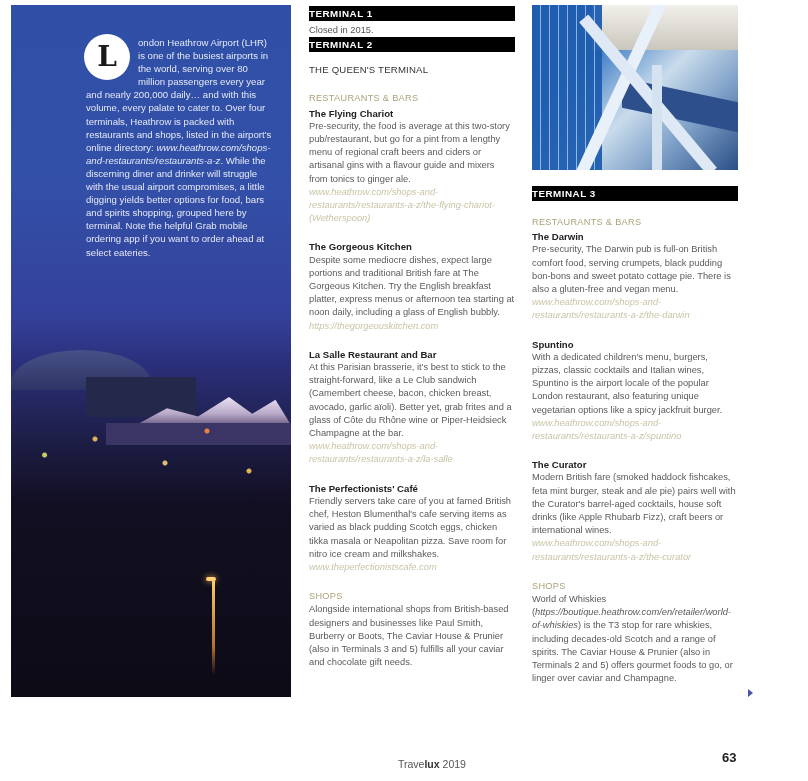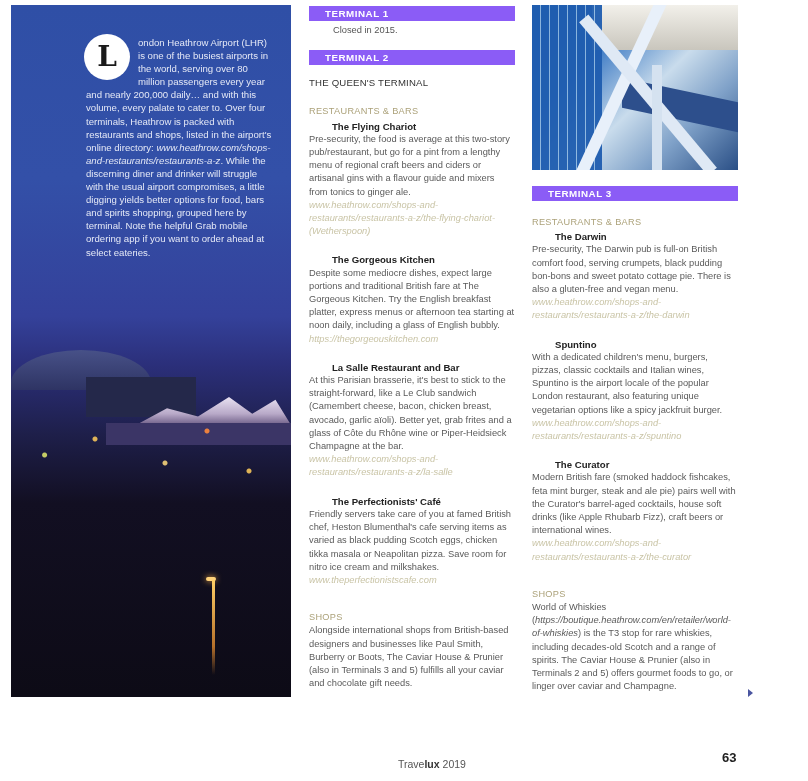--- a/index.html
+++ b/index.html
@@ -52,27 +52,27 @@
   .intro .dropcap {
     float: left; width: 46px; height: 46px; border-radius: 50%; background: #ffffff;
     color: #1a1a1a; font-family: "DejaVu Serif", serif; font-weight: bold; font-size: 28px;
     line-height: 46px; text-align: center; margin: -2px 8px 0 -2px;
   }
   .intro i { font-style: italic; }
   .col { position: absolute; font-size: 9.3px; line-height: 13.2px; color: #5a5a5a; }
   .col2 { left: 309px; top: 6px; width: 206px; }
   .col3 { left: 532px; top: 186px; width: 206px; }
   .bar {
-    background: #8b5cf6; color: #ffffff; font-weight: bold; font-size: 9.8px; letter-spacing: .5px;
-    padding: 1px 16px; height: 13px; line-height: 13px;
+    background: #000000; color: #ffffff; font-weight: bold; font-size: 9.8px; letter-spacing: .5px;
+    padding: 1px 0; height: 13px; line-height: 13px;
   }
-  .plain { color: #555; margin-top: 3px; margin-left: 24px; }
+  .plain { color: #555; margin-top: 3px; }
   .subtitle { color: #333; font-size: 9.6px; margin-top: 11px; letter-spacing: .2px; }
-  .section { color: #aca27a; font-size: 9.2px; letter-spacing: .3px; margin-top: 24px; }
-  .name { color: #222; font-weight: bold; font-size: 9.6px; margin-top: 1px; margin-left: 23px; }
+  .section { color: #aca27a; font-size: 9.2px; letter-spacing: .3px; margin-top: 16px; }
+  .name { color: #222; font-weight: bold; font-size: 9.6px; margin-top: 1px; }
   .desc { color: #5a5a5a; }
   .url { color: #c9c4a6; font-style: italic; }
   .gap { height: 14px; }
   .photo {
     position: absolute; left: 532px; top: 5px; width: 206px; height: 165px; overflow: hidden;
     background: linear-gradient(135deg, #2a5fa8 0%, #3d7ac4 30%, #c9dcec 55%, #7fa1c8 75%, #2a4f86 100%);
   }
   .photo .glass {
     position: absolute; left: 0; top: 0; width: 70px; height: 165px;
     background: repeating-linear-gradient(90deg, #1f5db0 0 8px, #8fb8e0 8px 9px),
@@ -109,21 +109,21 @@
 
 <div class="intro">
   <span class="dropcap">L</span>
   <span>ondon Heathrow Airport (LHR) is one of the busiest airports in the world, serving over 80 million passengers every year and nearly 200,000 daily… and with this volume, every palate to cater to. Over four terminals, Heathrow is packed with restaurants and shops, listed in the airport's online directory: </span><i>www.heathrow.com/shops-and-restaurants/restaurants-a-z</i><span>. While the discerning diner and drinker will struggle with the usual airport compromises, a little digging yields better options for food, bars and spirits shopping, grouped here by terminal. Note the helpful Grab mobile ordering app if you want to order ahead at select eateries.</span>
 </div>
 
 <div class="col col2">
   <div class="bar">TERMINAL 1</div>
   <div class="plain">Closed in 2015.</div>
 
-  <div class="bar" style="margin-top:13px">TERMINAL 2</div>
+  <div class="bar" style="margin-top:0">TERMINAL 2</div>
   <div class="subtitle">THE QUEEN'S TERMINAL</div>
 
   <div class="section" style="margin-top:16px">RESTAURANTS &amp; BARS</div>
 
   <div>
     <div class="name">The Flying Chariot</div>
     <div class="desc">Pre-security, the food is average at this two-story pub/restaurant, but go for a pint from a lengthy menu of regional craft beers and ciders or artisanal gins with a flavour guide and mixers from tonics to ginger ale.</div>
     <div class="url">www.heathrow.com/shops-and-restaurants/restaurants-a-z/the-flying-chariot-(Wetherspoon)</div>
   </div>
   <div class="gap"></div>

